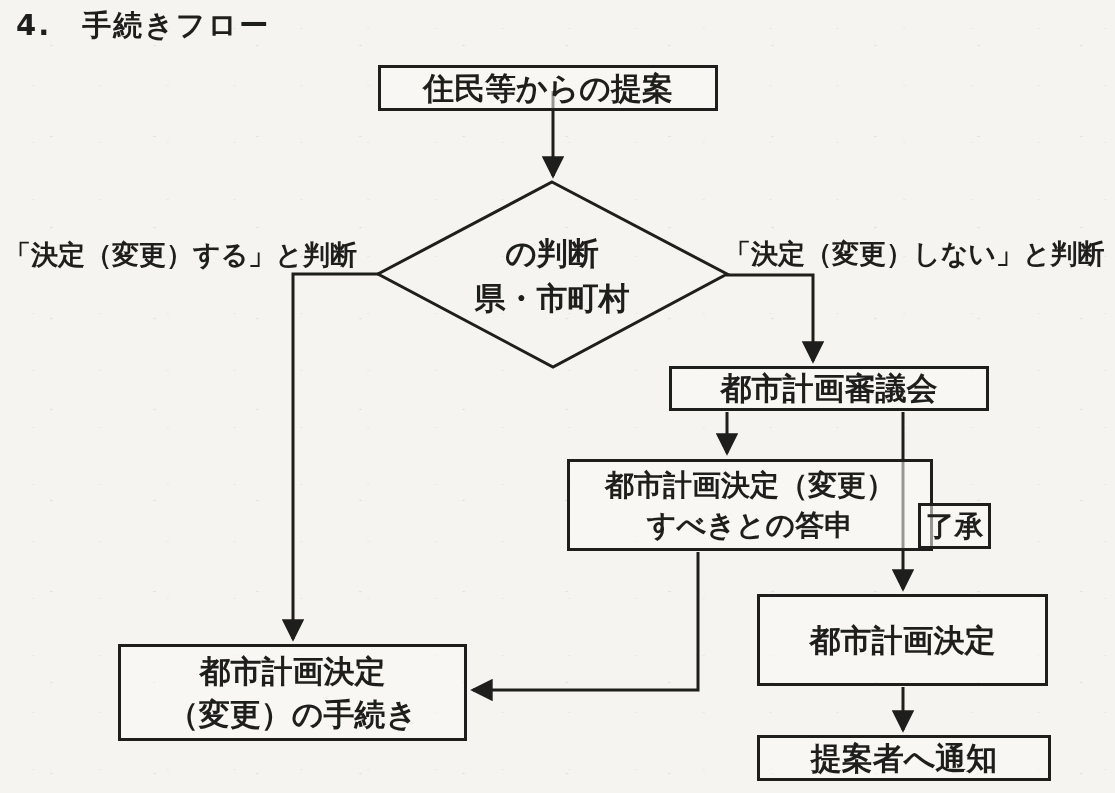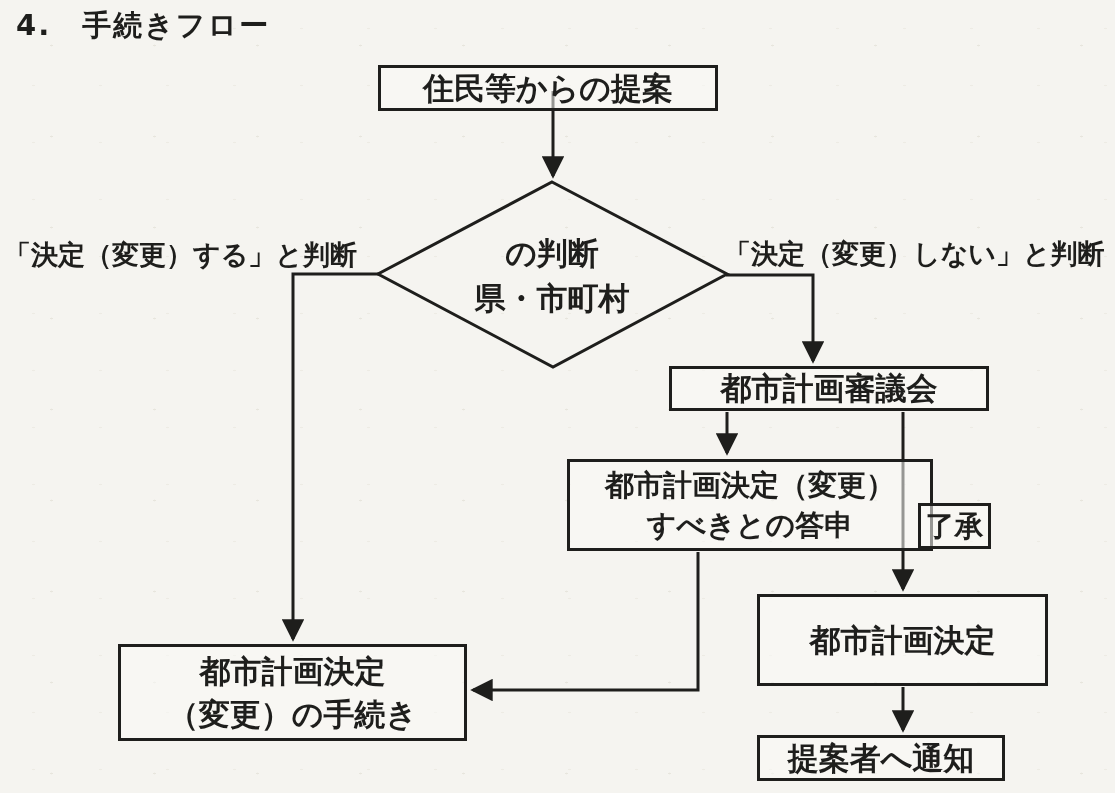--- a/index.html
+++ b/index.html
@@ -26,21 +26,21 @@
     display:flex;flex-direction:column;align-items:center;justify-content:center;
     font-weight:700;text-align:center;
     line-height:1.38;
   }
   .fs31{font-size:31px;}
   .fs29{font-size:29px;margin-left:44px;}
   #node-proposal  {left:378px;top:43px;  width:340px;height:46px;margin-top:22px;}
   #node-shingikai {left:669px;top:366px; width:320px;height:45px;}
   #node-toshin    {left:523px;top:459px; width:366px;height:92px;}
   #node-shinai    {left:757px;top:594px; width:291px;height:92px;}
-  #node-tsuchi    {left:757px;top:735px; width:248px;height:46px;}
+  #node-tsuchi    {left:757px;top:735px; width:294px;height:46px;}
   #node-tetsuzuki {left:118px;top:644px; width:349px;height:97px;}
   #approval-box   {left:918px;top:503px; width:73px; height:46px;font-size:29px;justify-content:center;}
   #diamond-text{
     left:432px;top:228px;width:240px;height:95px;
     display:flex;flex-direction:column;align-items:center;justify-content:center;
     font-size:31px;font-weight:700;line-height:1.45;text-align:center;
   }
   .edge-label{
     font-size:27px;font-weight:700;white-space:nowrap;
   }

